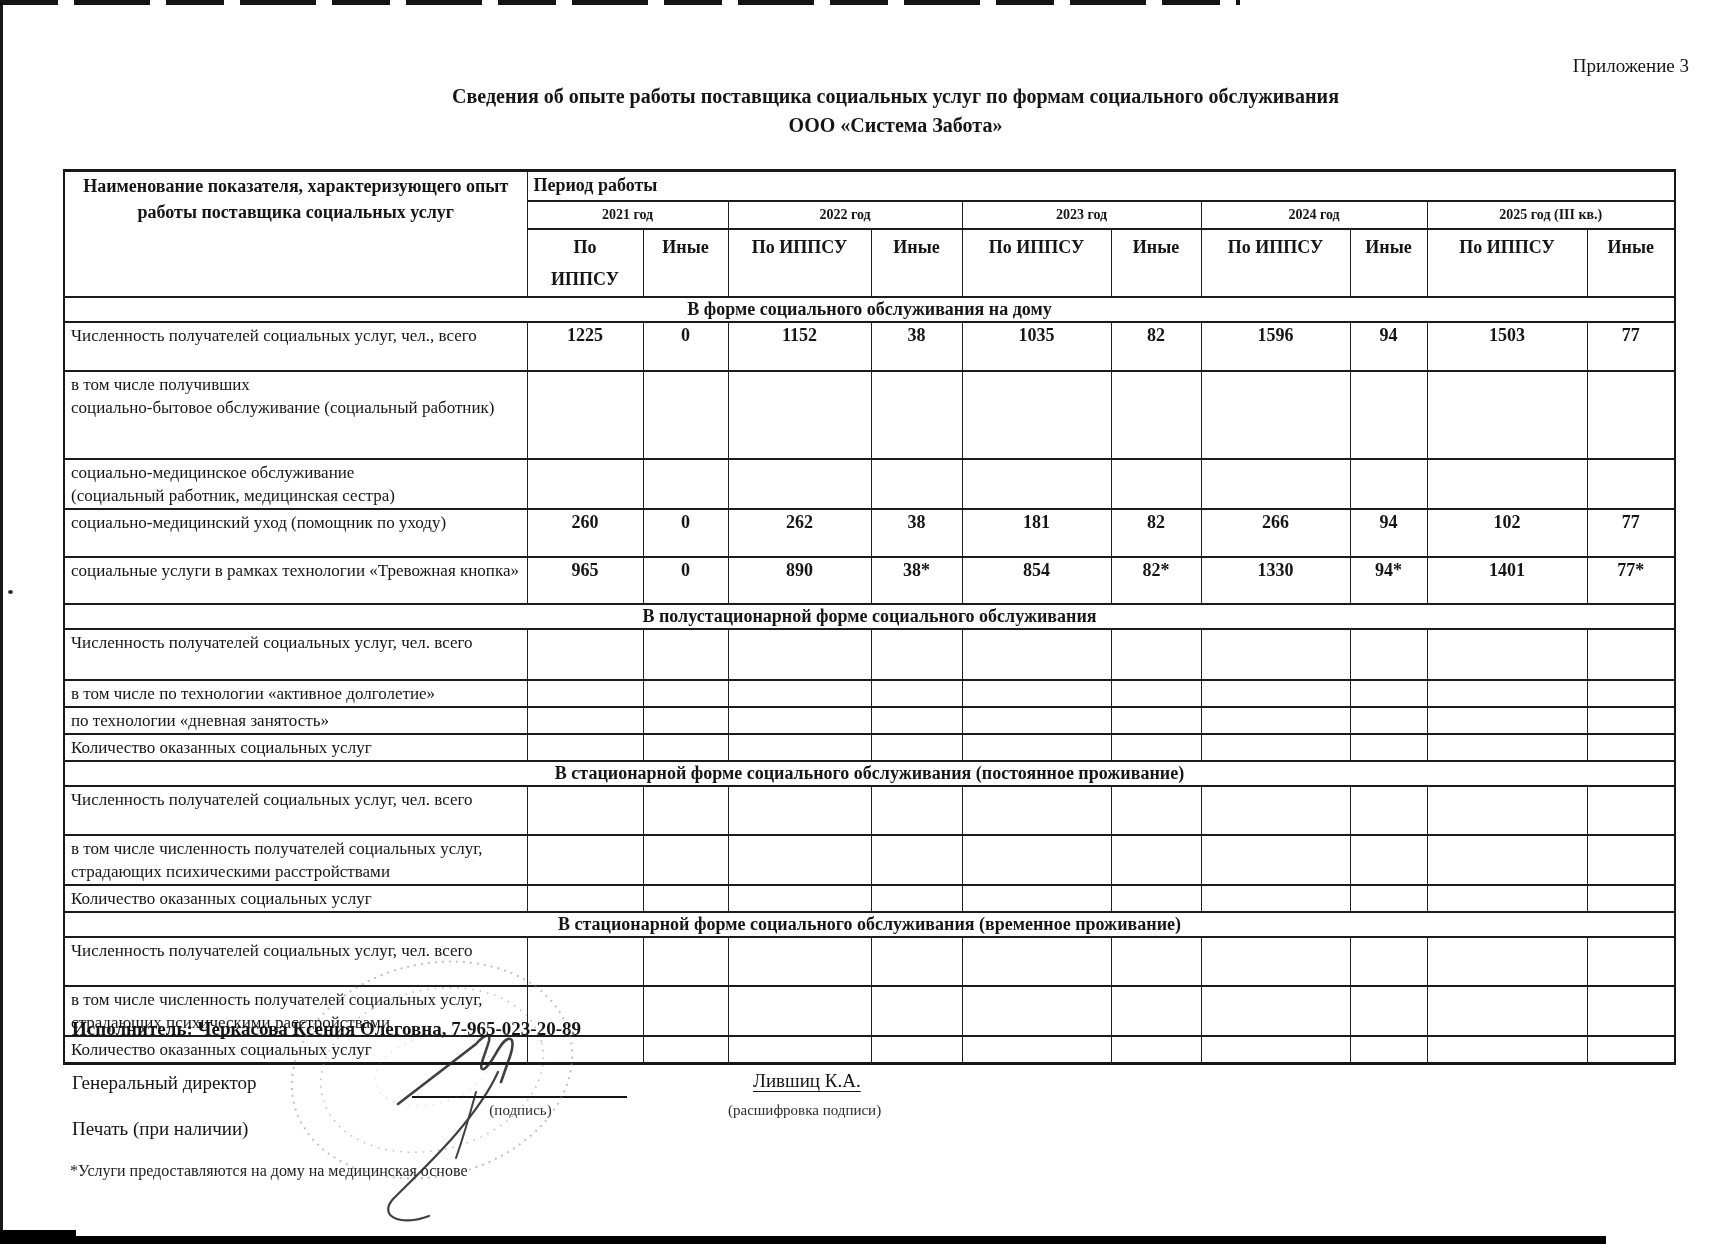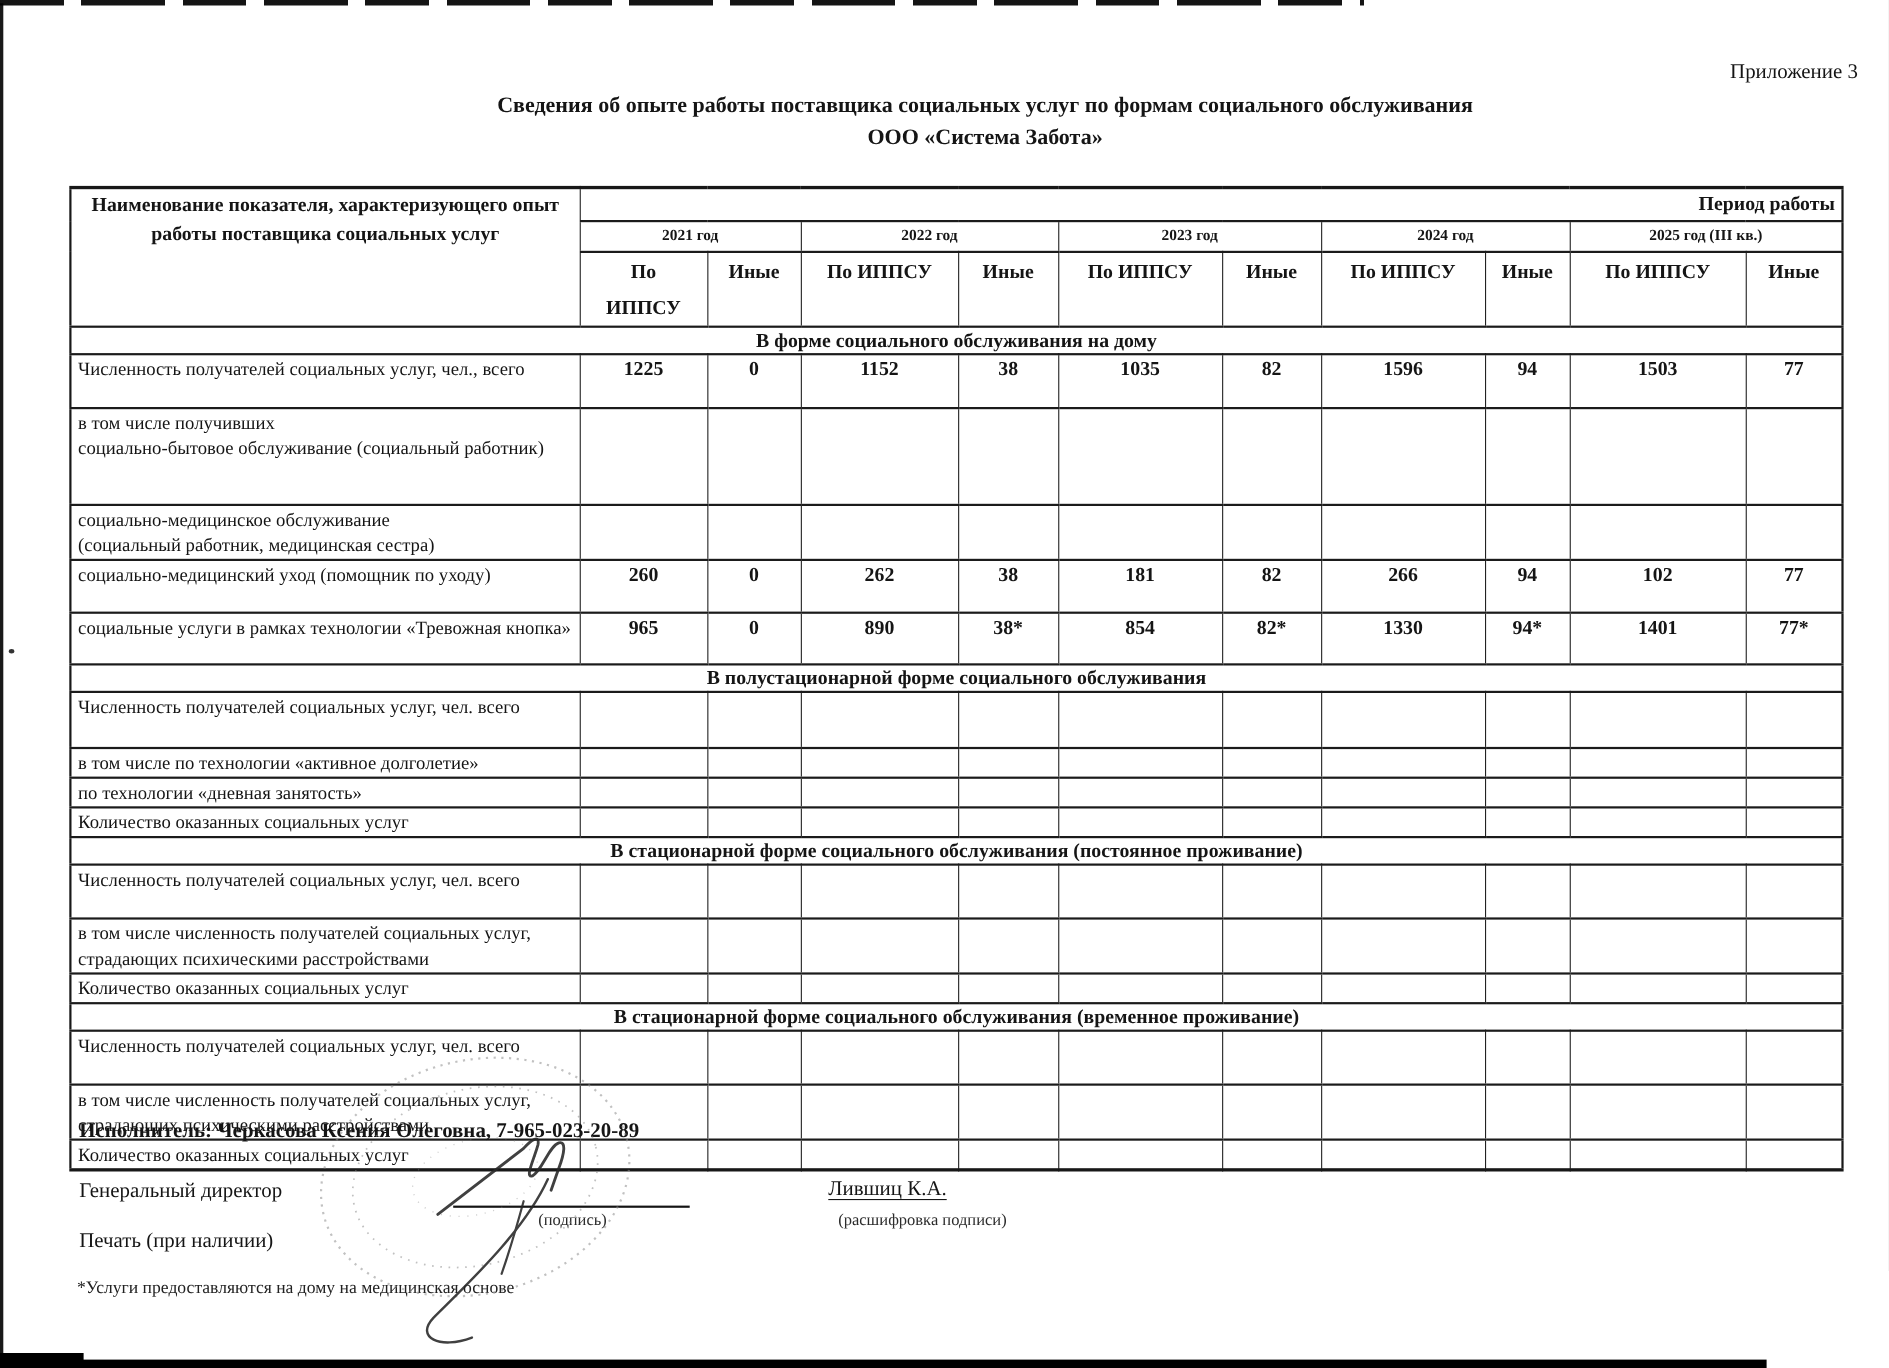--- a/index.html
+++ b/index.html
@@ -16,34 +16,34 @@
   
   .appendix{position:absolute;right:28px;top:55px;font-size:19px;}
   .titles{position:absolute;left:0;top:82px;width:100%;text-align:center;font-weight:bold;font-size:20px;line-height:29px;padding-left:37px;}
   
   table.exp{position:absolute;left:63px;top:169px;width:1611px;border-collapse:collapse;table-layout:fixed;}
   table.exp{border:2px solid #181818;border-top-width:3px;border-bottom-width:3px;}
   table.exp th,table.exp td{border-left:1px solid #222;border-right:1px solid #222;
      border-top:2px solid #1b1b1b;border-bottom:2px solid #1b1b1b;
      padding:1px 6px;vertical-align:top;overflow:hidden;}
   th.h-indicator{font-size:18px;font-weight:bold;text-align:center;line-height:26px;padding-top:4px;}
-  th.h-period{font-size:18px;font-weight:bold;text-align:right;line-height:24px;}
+  th.h-period{font-size:18px;font-weight:bold;text-align:left;line-height:24px;}
   th.h-year{font-size:14px;font-weight:bold;text-align:center;line-height:24px;}
   th.h-sub{font-size:18px;font-weight:bold;text-align:center;line-height:32px;white-space:pre-line;padding-top:3px;}
   td.section-cell{font-size:18px;font-weight:bold;text-align:center;line-height:21px;padding:0 4px;}
   td.label-cell{font-size:17px;line-height:23px;white-space:pre-line;padding-left:8px;padding-right:10px;}
   td.num-cell{font-size:18px;font-weight:bold;text-align:center;padding-top:2px;line-height:22px;}
   
   .abs{position:absolute;}
   .executor{left:72px;top:1018px;font-size:19px;font-weight:bold;}
   .director{left:72px;top:1072px;font-size:19px;}
   .sig-line{left:412px;top:1096px;width:215px;height:2px;background:#141414;}
   .sig-caption{left:428px;top:1102px;width:185px;text-align:center;font-size:15px;color:#2c2c2c;}
   .dir-name{left:753px;top:1070px;font-size:19px;text-decoration:underline;text-underline-offset:4px;}
-  .dir-name-caption{left:762px;top:1102px;font-size:15px;color:#2c2c2c;}
+  .dir-name-caption{left:728px;top:1102px;font-size:15px;color:#2c2c2c;}
   .seal{left:72px;top:1118px;font-size:19px;}
   .footnote{left:70px;top:1162px;font-size:16px;color:#222;}
   .overlay-svg{left:280px;top:952px;pointer-events:none;}
 </style>
 </head>
 <body>
 
 <div class="page">
 
   <div class="scan-top"></div>

